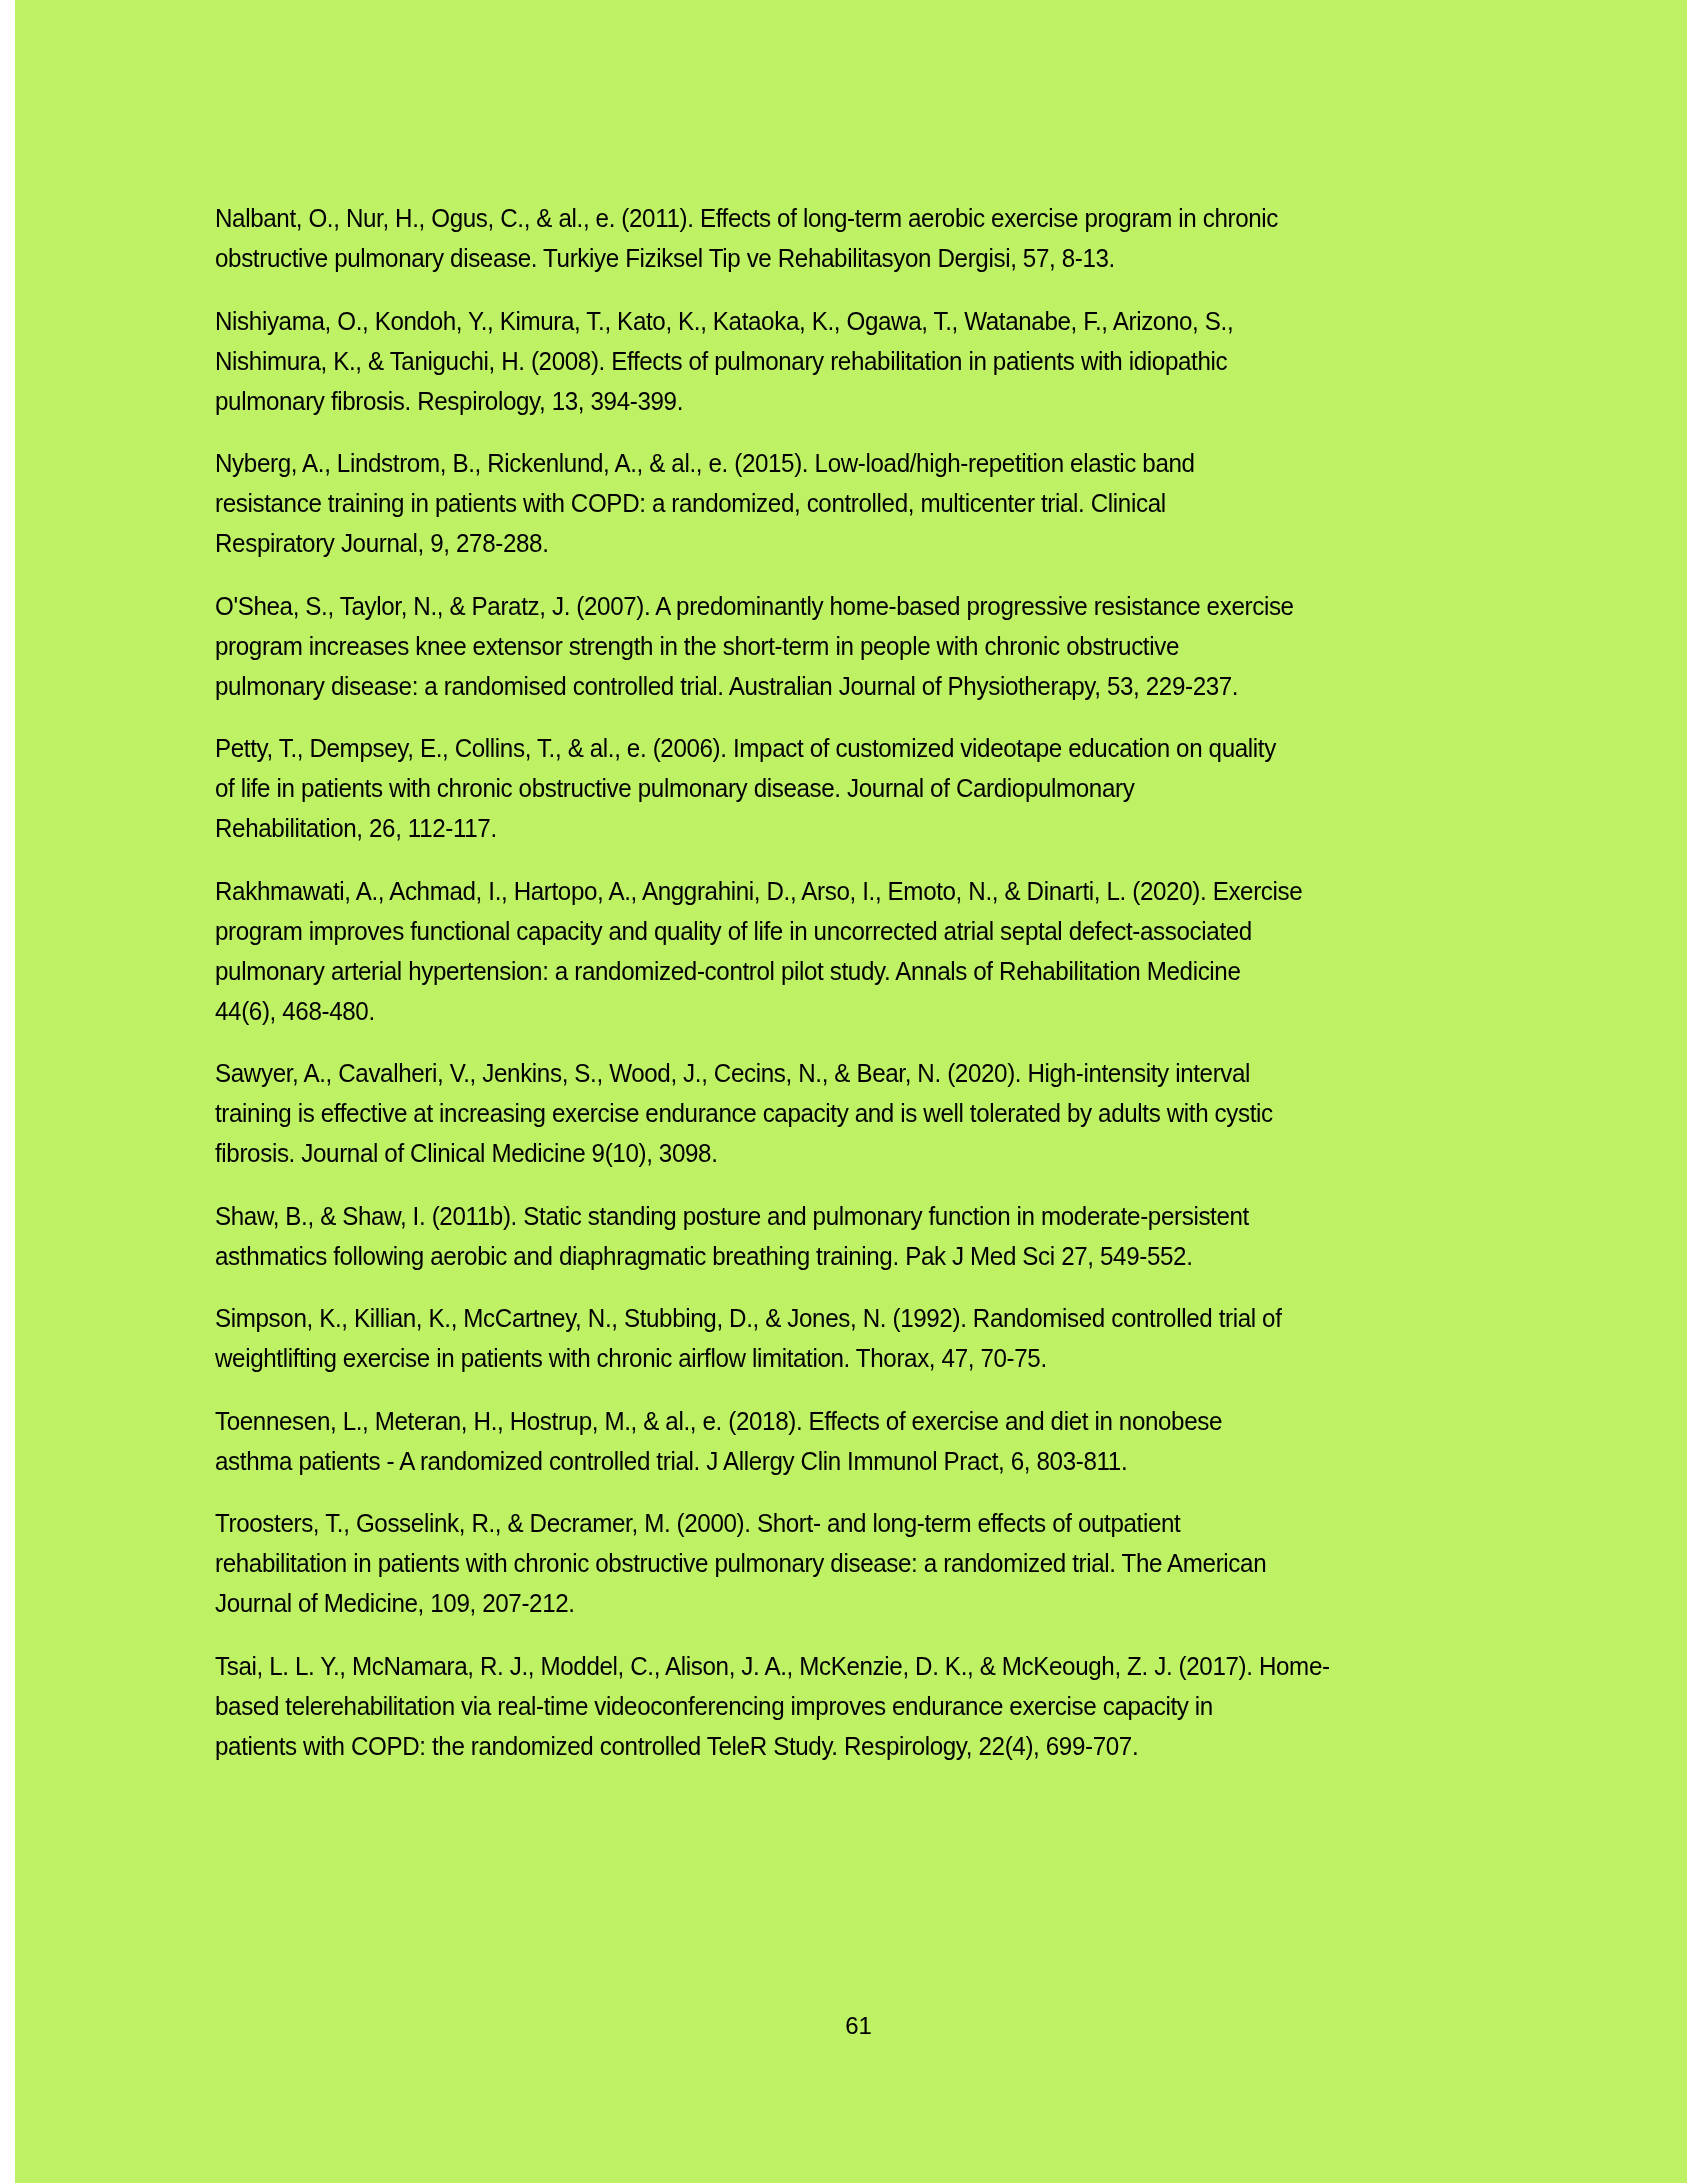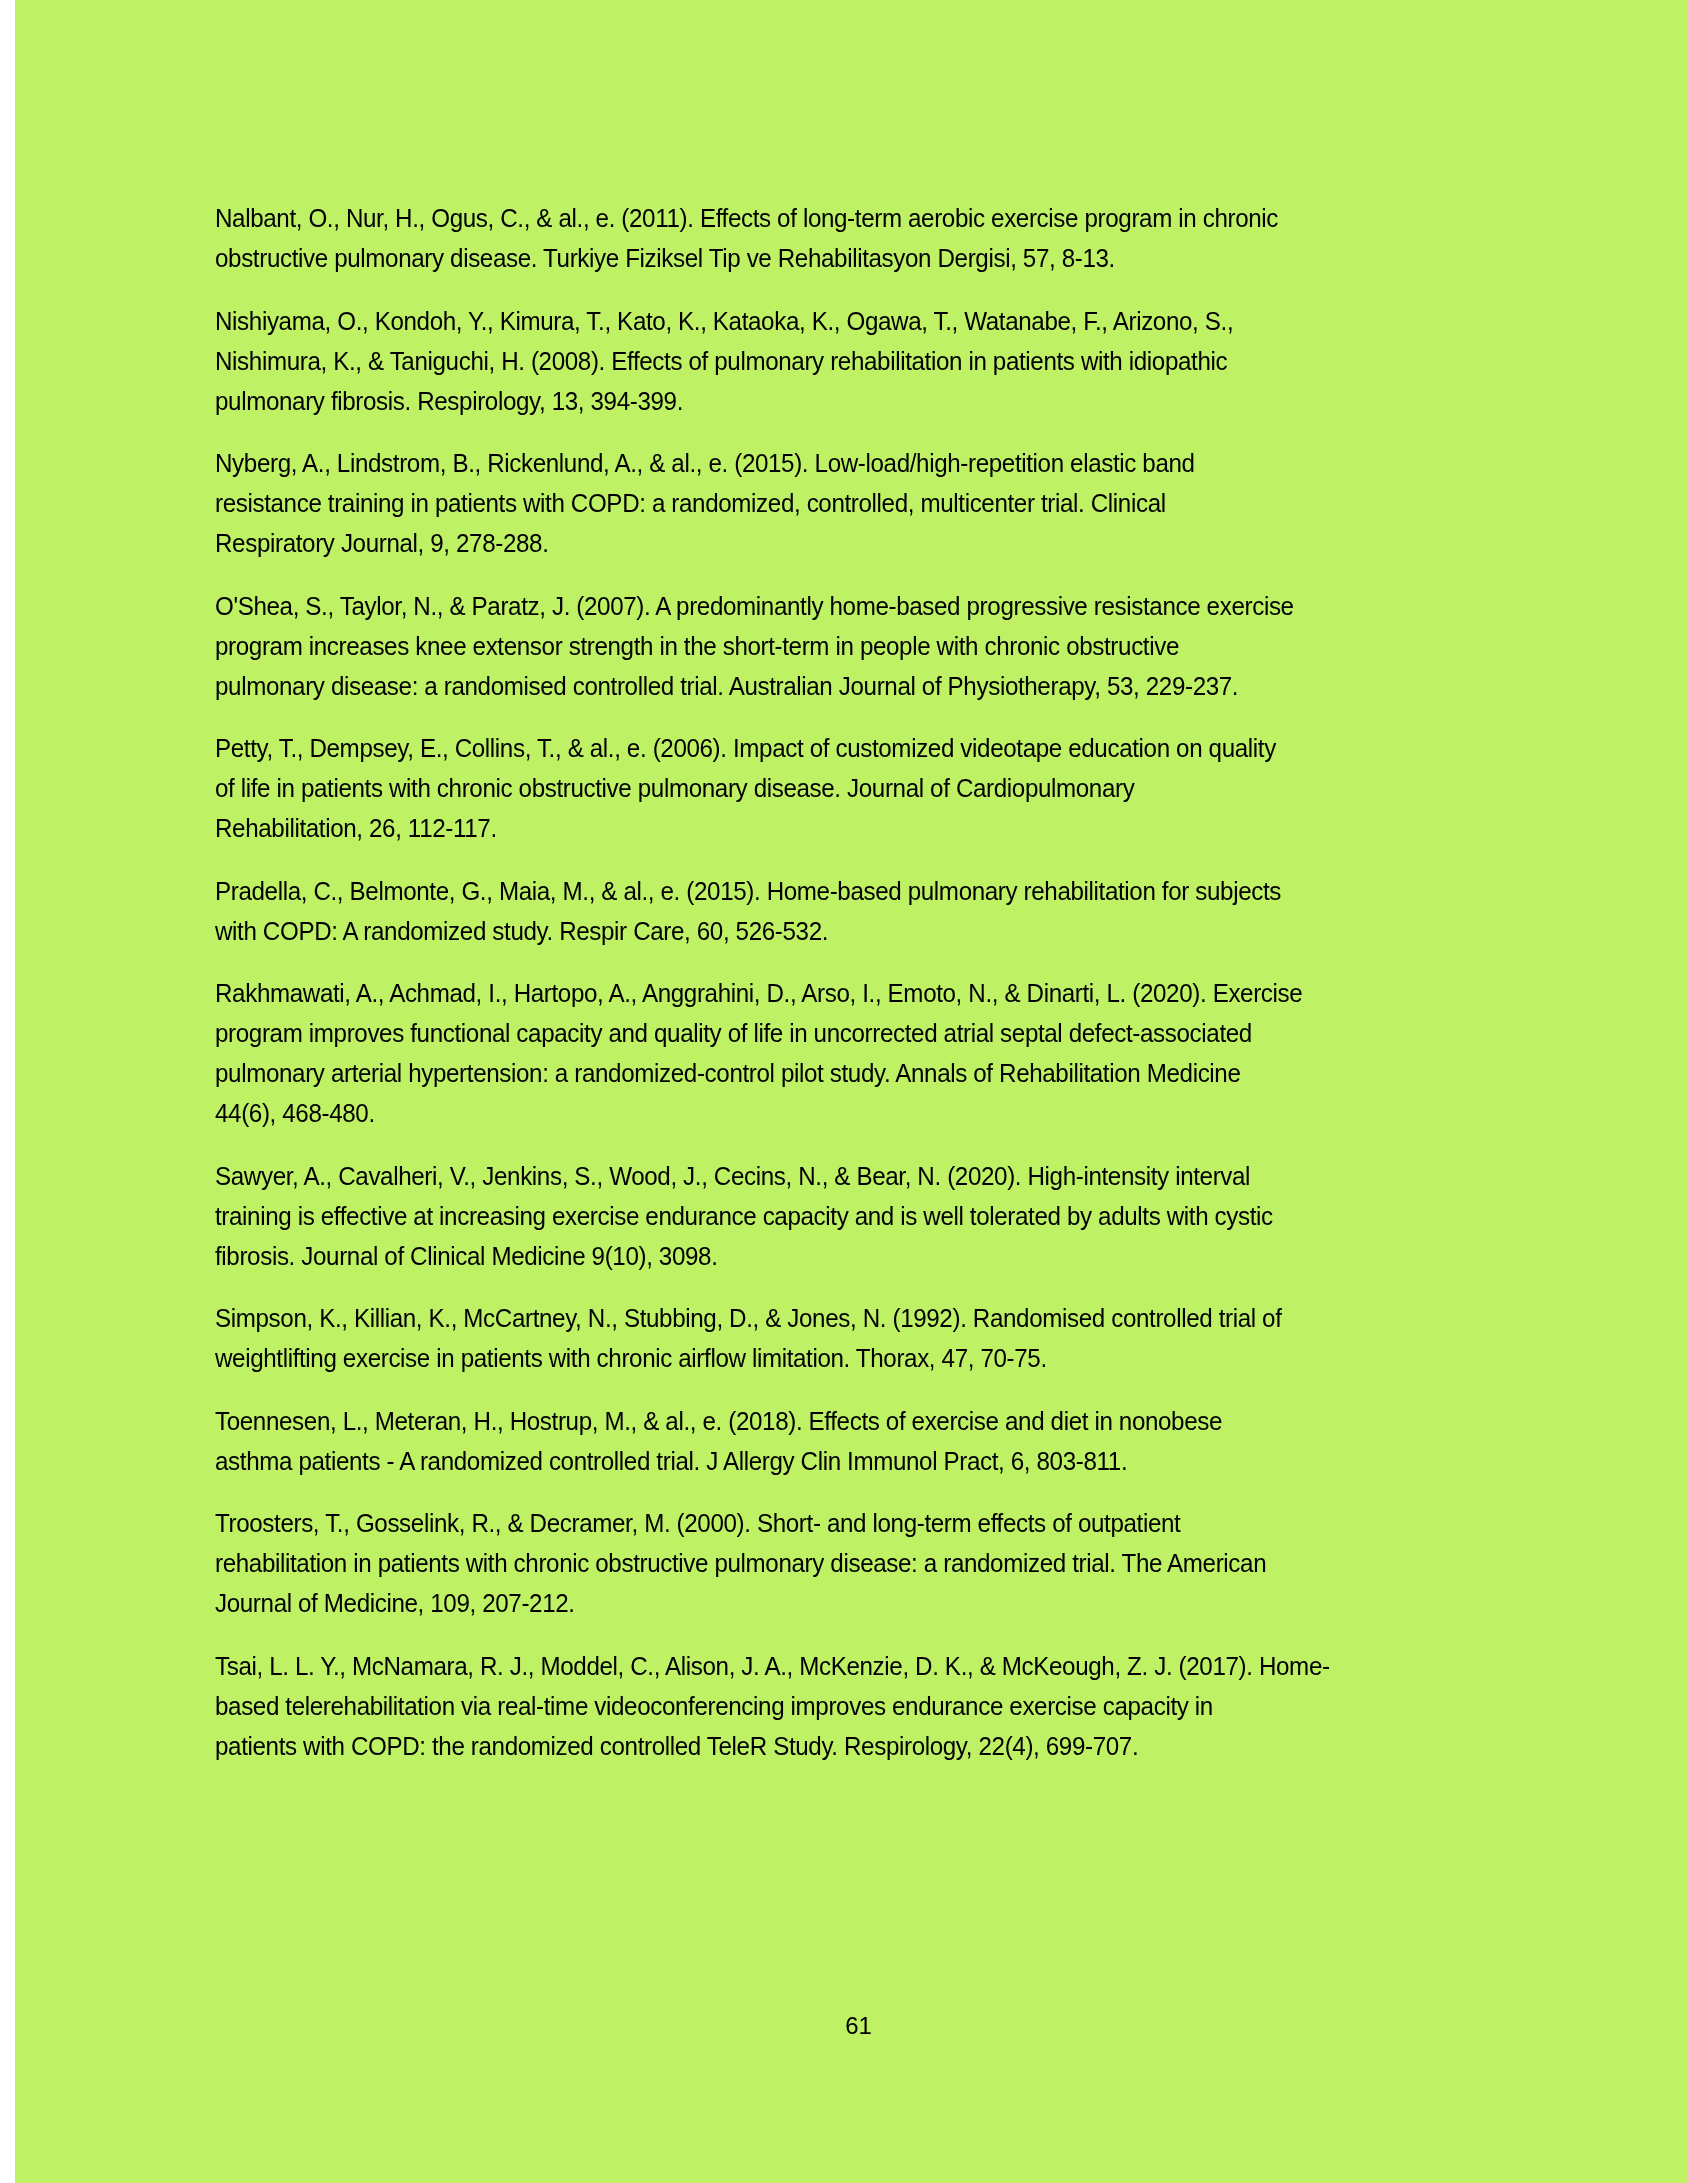--- a/index.html
+++ b/index.html
@@ -81,39 +81,39 @@
       <span class="ref-line">program increases knee extensor strength in the short-term in people with chronic obstructive</span>
       <span class="ref-line">pulmonary disease: a randomised controlled trial. Australian Journal of Physiotherapy, 53, 229-237.</span>
     </p>
 
     <p class="ref">
       <span class="ref-line">Petty, T., Dempsey, E., Collins, T., &amp; al., e. (2006). Impact of customized videotape education on quality</span>
       <span class="ref-line">of life in patients with chronic obstructive pulmonary disease. Journal of Cardiopulmonary</span>
       <span class="ref-line">Rehabilitation, 26, 112-117.</span>
     </p>
 
-    <p class="ref">
-      <span class="ref-line">Pradella, C., Belmonte, G., Maia, M., &amp; al., e. (2015). Home-based pulmonary rehabilitation for subjects</span>
-      <span class="ref-line">with COPD: A randomized study. Respir Care, 60, 526-532.</span>
-    </p>
 
     <p class="ref">
       <span class="ref-line">Rakhmawati, A., Achmad, I., Hartopo, A., Anggrahini, D., Arso, I., Emoto, N., &amp; Dinarti, L. (2020). Exercise</span>
       <span class="ref-line">program improves functional capacity and quality of life in uncorrected atrial septal defect-associated</span>
       <span class="ref-line">pulmonary arterial hypertension: a randomized-control pilot study. Annals of Rehabilitation Medicine</span>
       <span class="ref-line">44(6), 468-480.</span>
     </p>
 
 
     <p class="ref">
       <span class="ref-line">Sawyer, A., Cavalheri, V., Jenkins, S., Wood, J., Cecins, N., &amp; Bear, N. (2020). High-intensity interval</span>
       <span class="ref-line">training is effective at increasing exercise endurance capacity and is well tolerated by adults with cystic</span>
       <span class="ref-line">fibrosis. Journal of Clinical Medicine 9(10), 3098.</span>
     </p>
 
+    <p class="ref">
+      <span class="ref-line">Shaw, B., &amp; Shaw, I. (2011b). Static standing posture and pulmonary function in moderate-persistent</span>
+      <span class="ref-line">asthmatics following aerobic and diaphragmatic breathing training. Pak J Med Sci 27, 549-552.</span>
+    </p>
 
     <p class="ref">
       <span class="ref-line">Simpson, K., Killian, K., McCartney, N., Stubbing, D., &amp; Jones, N. (1992). Randomised controlled trial of</span>
       <span class="ref-line">weightlifting exercise in patients with chronic airflow limitation. Thorax, 47, 70-75.</span>
     </p>
 
     <p class="ref">
       <span class="ref-line">Toennesen, L., Meteran, H., Hostrup, M., &amp; al., e. (2018). Effects of exercise and diet in nonobese</span>
       <span class="ref-line">asthma patients - A randomized controlled trial. J Allergy Clin Immunol Pract, 6, 803-811.</span>
     </p>

